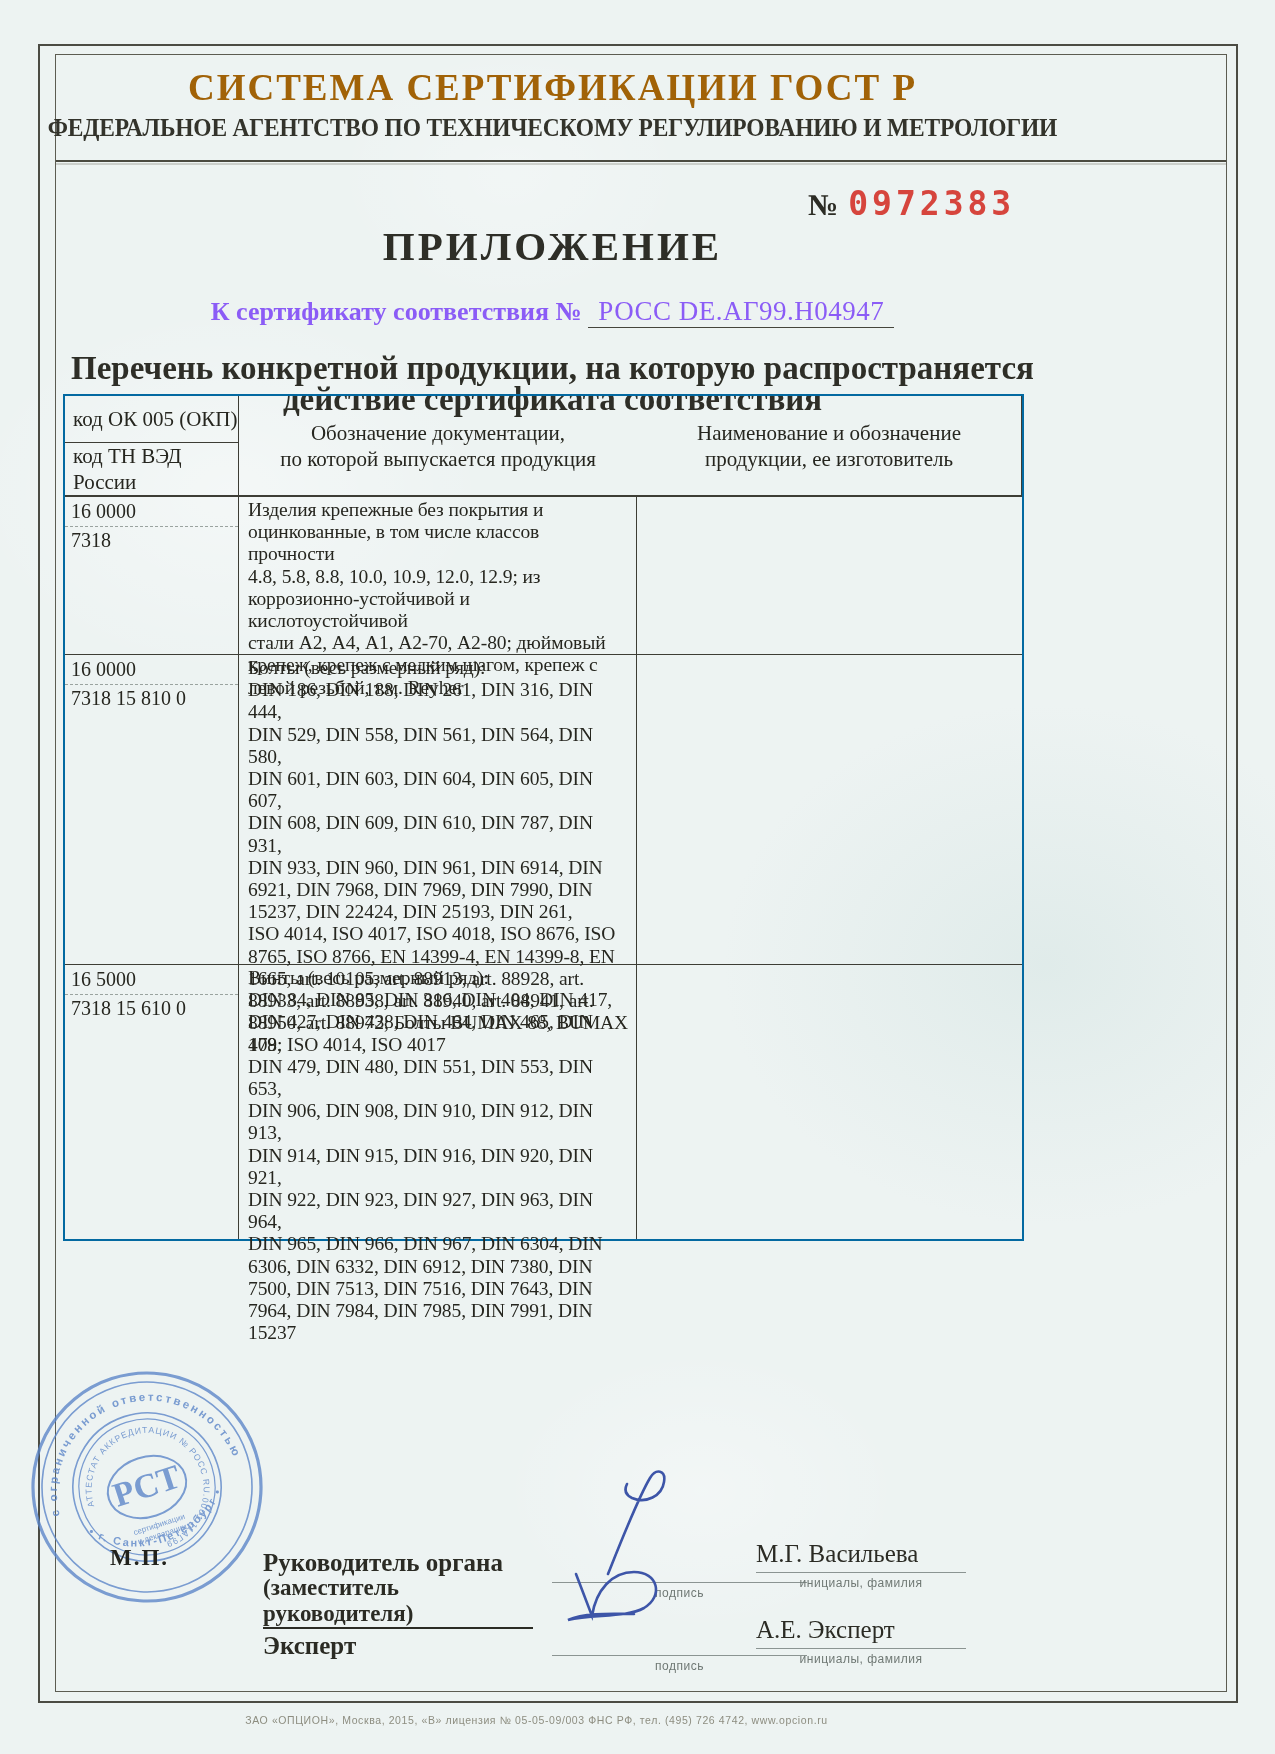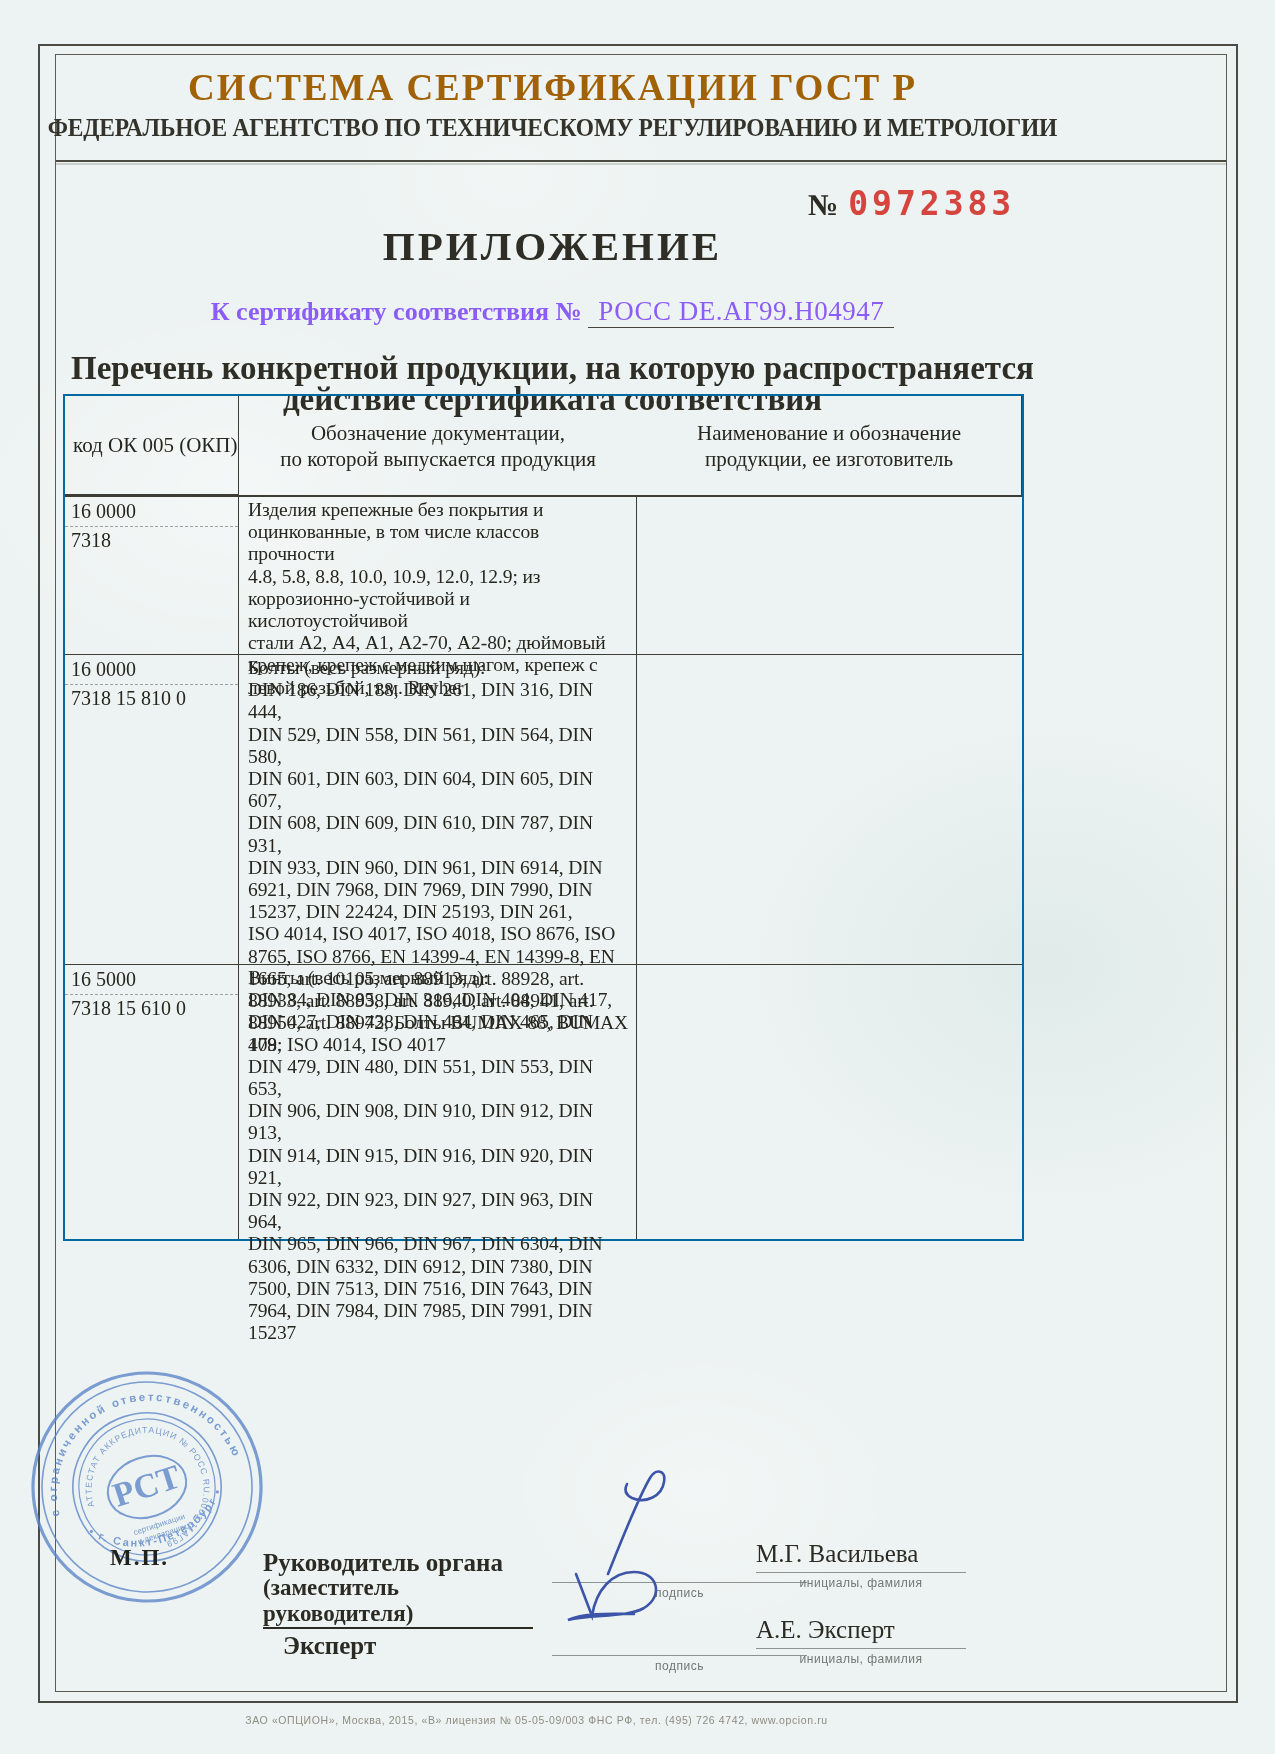--- a/index.html
+++ b/index.html
@@ -82,20 +82,21 @@
     <span class="certnum">РОСС DE.АГ99.Н04947</span>
   </div>
   <div class="desc">Перечень конкретной продукции,  на которую распространяется
 действие сертификата соответствия</div>
 </div>
 
 <div class="abs cert-table">
 
   <div class="cell th th-col1">
     <div class="half top">код ОК 005 (ОКП)</div>
+    <div class="half">код ТН ВЭД России</div>
   </div>
   <div class="cell th th-right last-col">Обозначение документации,
 по которой выпускается продукция</div>
   <div class="cell th th-mid">Наименование и обозначение
 продукции, ее изготовитель</div>
 
   <div class="cell code-cell r1">
     <div class="code-top">16 0000</div>
     <div class="code-bot">7318</div>
   </div>
@@ -181,21 +182,21 @@
 </svg>
 
 <div class="abs mp-mark">М.П.</div>
 
 <div class="abs" style="left:263px; top:1549px; width:270px;">
   <div class="sig-label">
     <span>Руководитель органа</span>
     <span class="sub">(заместитель руководителя)</span>
   </div>
 </div>
-<div class="abs sig-label" style="left:263px; top:1632px;margin-left:20px;">Эксперт</div>
+<div class="abs sig-label" style="left:263px; top:1632px;">Эксперт</div>
 
 <svg class="abs" style="left:590px; top:1462px;" width="110" height="120">
   <path class="sig-ink" stroke-width="2.6" d="M18,112 C30,82 48,36 60,16 C66,6 76,8 74,20 C72,34 56,42 42,36 C36,33 34,28 37,22"></path>
 </svg>
 
 <div class="abs" style="left:552px; top:1582px; width:255px;">
   <div class="sig-rule"></div>
   <div class="sig-caption">подпись</div>
 </div>
 

